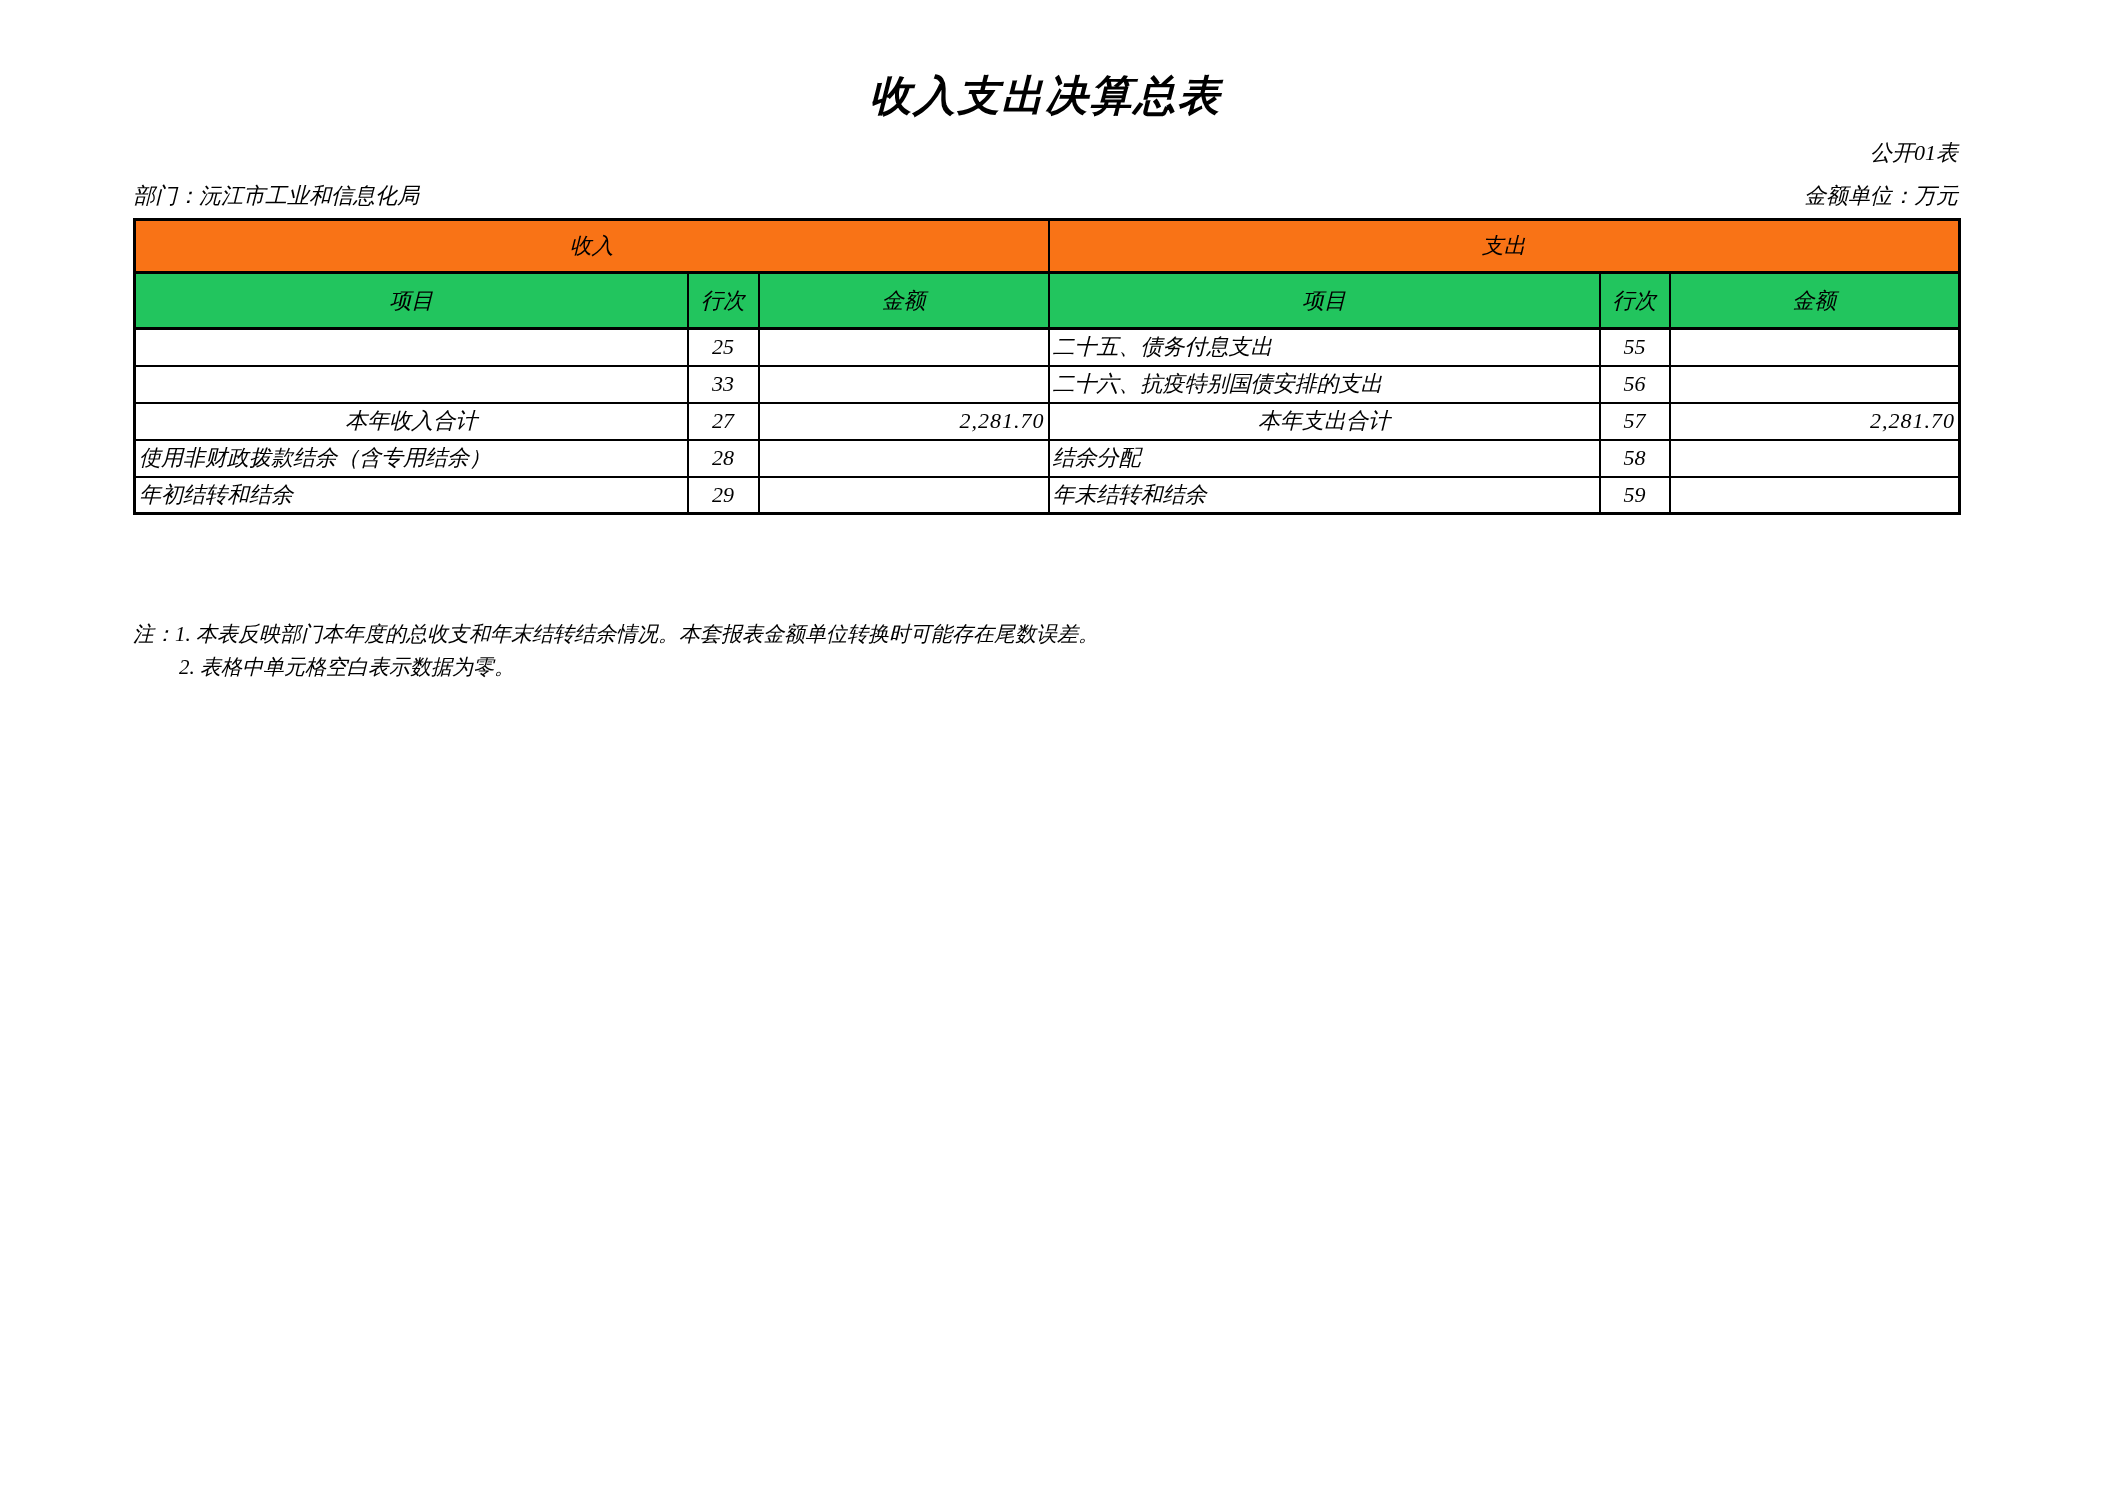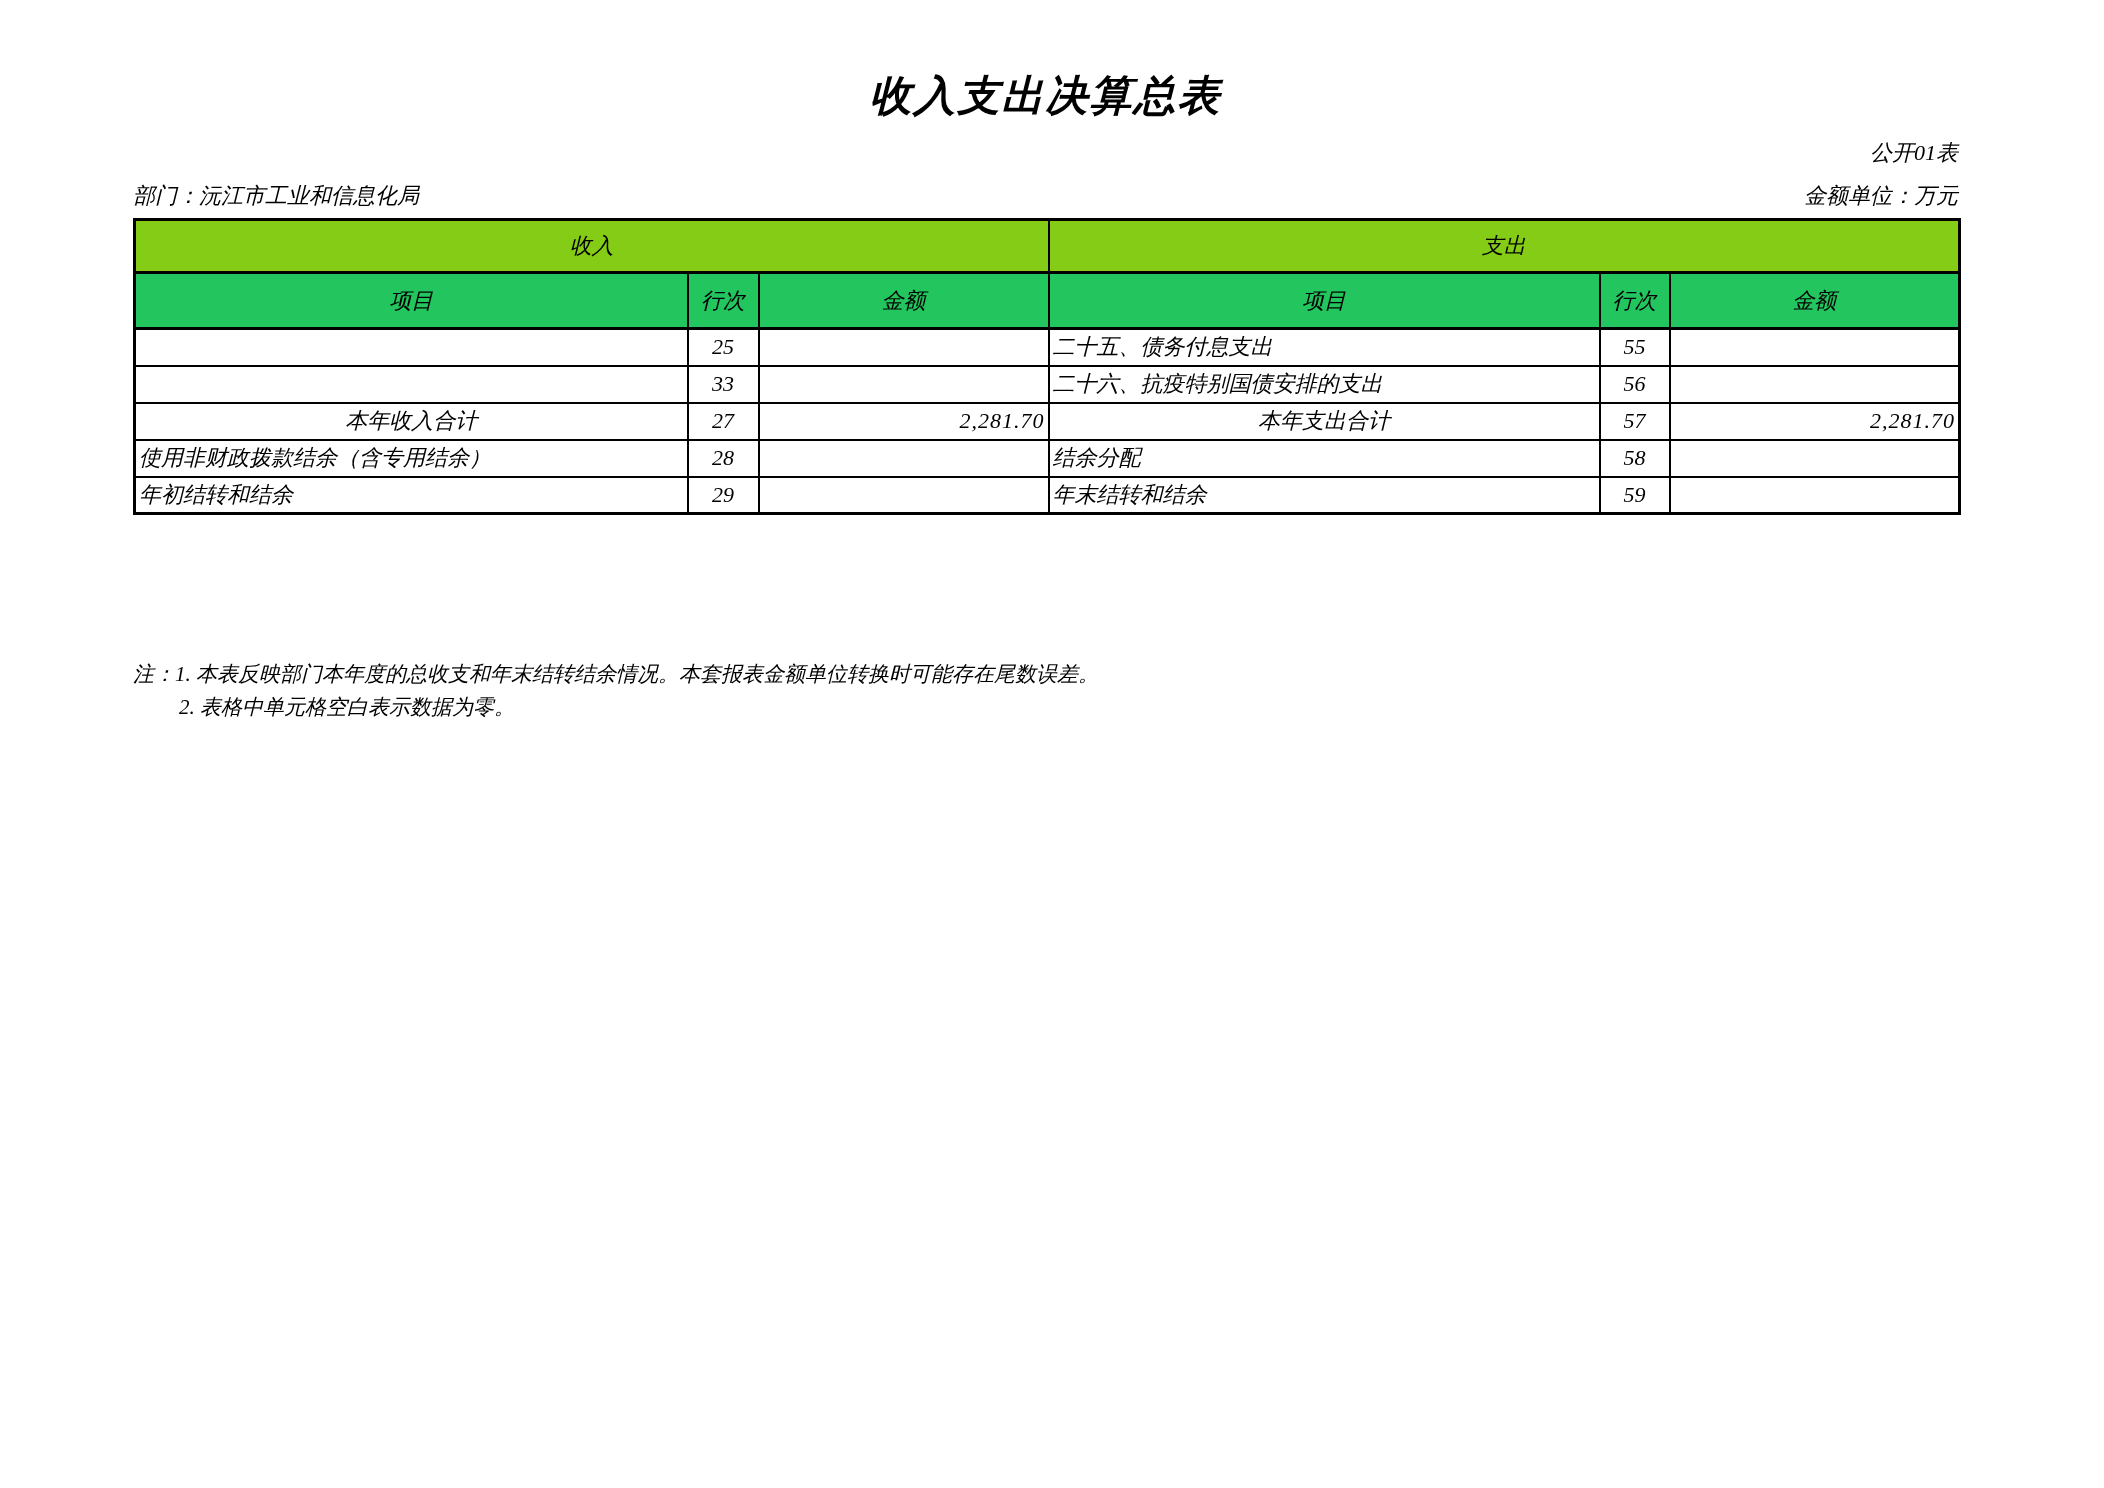--- a/index.html
+++ b/index.html
@@ -58,21 +58,21 @@
   }
   table.main td {
     border: 2px solid #000000;
     overflow: hidden;
     white-space: nowrap;
     padding: 0 3px;
   }
   table.main { border: 3px solid #000000; }
   tr.h1 td {
     height: 53px;
-    background: #84cc16;
+    background: #f97316;
     text-align: center;
     border-bottom-width: 3px;
   }
   tr.h2 td {
     height: 56px;
     background: #22c55e;
     text-align: center;
     border-bottom-width: 3px;
   }
   tr.h3 td {
@@ -85,21 +85,20 @@
   td.al-left   { text-align: left; }
   td.al-center { text-align: center; }
   td.al-right  { text-align: right; letter-spacing: 1px; }
   .notes {
     position: absolute;
     top: 618px;
     left: 0;
     width: 100%;
     font-size: 21px;
     line-height: 33px;
-    margin-top: 40px;
   }
   .notes .line2 { margin-left: 46px; }
 </style>
 </head>
 <body>
 
 <div class="page">
   <div class="content">
 
     <div class="title">收入支出决算总表</div>

